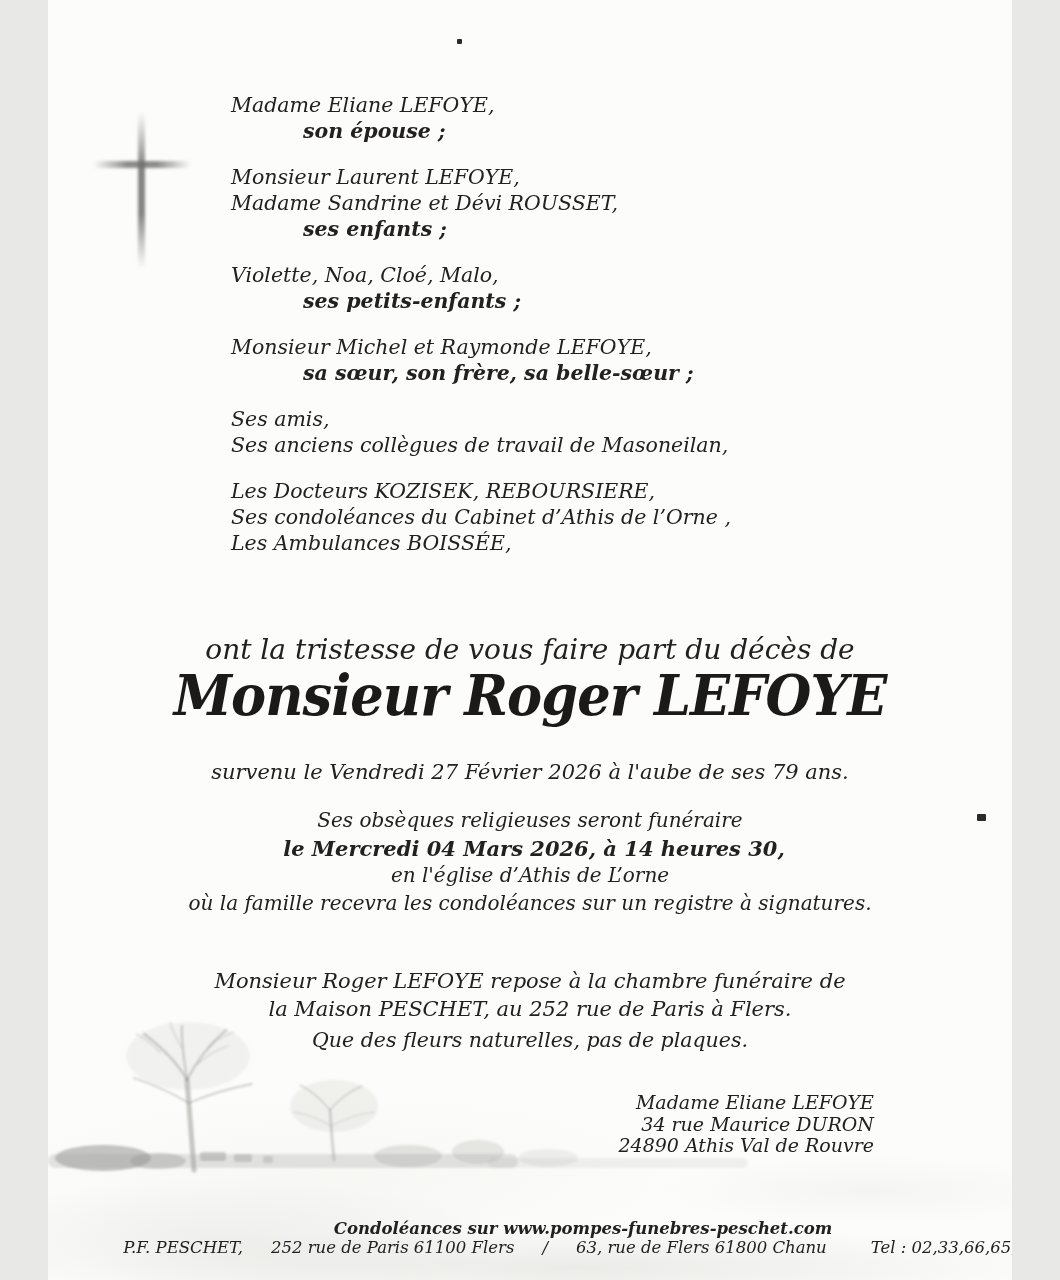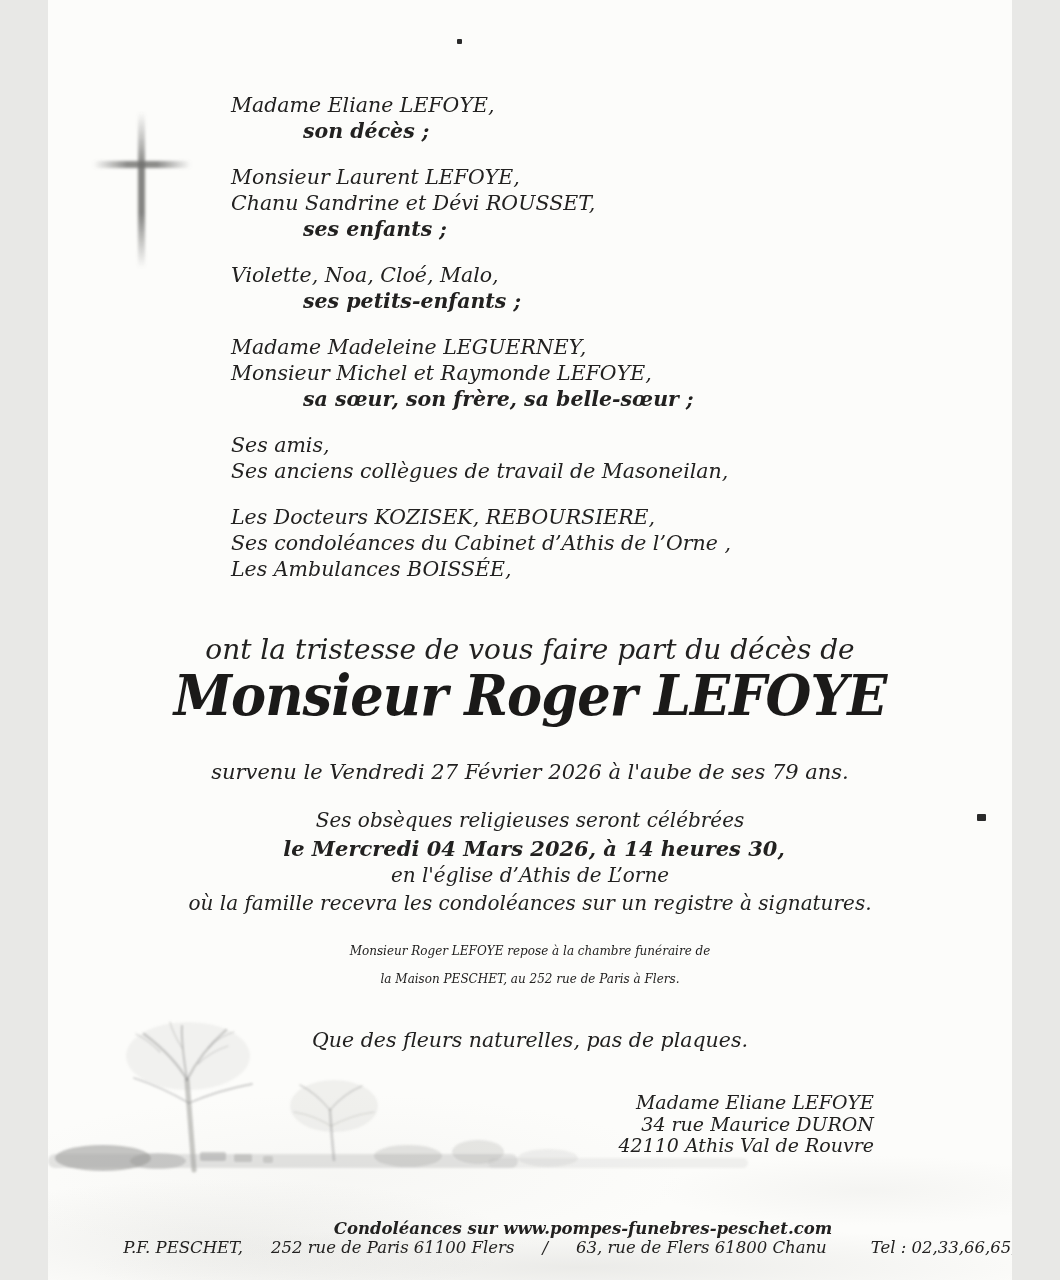--- a/index.html
+++ b/index.html
@@ -30,21 +30,21 @@
   .intro{position:absolute;top:633px;width:100%;font-size:28px;}
   .deceased{
     position:absolute;top:662px;width:100%;
     font-size:56px;font-weight:bold;letter-spacing:-1px;white-space:nowrap;
     transform:scaleX(.94);transform-origin:50% 50%;
     color:#1b1a19;
   }
   .survenu{position:absolute;top:760px;width:100%;font-size:21px;}
   .obseques{position:absolute;top:807px;width:100%;font-size:20px;line-height:27.5px;}
   .obseques .bold-line{font-weight:bold;font-size:21px;padding-left:8px;}
-  .repose{position:absolute;top:938px;width:100%;font-size:12px;line-height:27.5px;}
+  .repose{position:absolute;top:968px;width:100%;font-size:21px;line-height:27.5px;}
   .fleurs{position:absolute;top:1028px;width:100%;font-size:20.5px;}
   
   .contact{position:absolute;right:138px;top:1092px;text-align:right;font-size:19px;line-height:21.5px;white-space:nowrap;}
   
   .footer{position:absolute;left:0;top:1219px;width:1030px;text-align:center;font-size:16.5px;line-height:19px;padding-left:20px;}
   .footer-line1{font-weight:bold;}
   .footer-line2{display:flex;justify-content:center;gap:28px;white-space:nowrap;}
   .footer-line2 .tel{margin-left:16px;}
   
   .landscape{position:absolute;left:0;top:1008px;width:760px;height:195px;}
@@ -81,69 +81,68 @@
       <g filter="url(#blur1)">
         <rect x="47" y="2" width="7" height="156" fill="url(#gv)"></rect>
         <rect x="2" y="51" width="98" height="7" fill="url(#gh)"></rect>
       </g>
     </svg>
   </div>
 
   <div class="family">
     <div class="fam-block">
       <div class="fam-line">Madame Eliane LEFOYE,</div>
-      <div class="fam-relation">son décès ;</div>
+      <div class="fam-relation">son épouse ;</div>
     </div>
     <div class="fam-block">
       <div class="fam-line">Monsieur Laurent LEFOYE,</div>
-      <div class="fam-line">Chanu Sandrine et Dévi ROUSSET,</div>
+      <div class="fam-line">Madame Sandrine et Dévi ROUSSET,</div>
       <div class="fam-relation">ses enfants ;</div>
     </div>
     <div class="fam-block">
       <div class="fam-line">Violette, Noa, Cloé, Malo,</div>
       <div class="fam-relation">ses petits-enfants ;</div>
     </div>
     <div class="fam-block">
-      <div class="fam-line">Madame Madeleine LEGUERNEY,</div>
       <div class="fam-line">Monsieur Michel et Raymonde LEFOYE,</div>
       <div class="fam-relation">sa sœur, son frère, sa belle-sœur ;</div>
     </div>
     <div class="fam-block">
       <div class="fam-line">Ses amis,</div>
       <div class="fam-line">Ses anciens collègues de travail de Masoneilan,</div>
     </div>
     <div class="fam-block">
       <div class="fam-line">Les Docteurs KOZISEK, REBOURSIERE,</div>
       <div class="fam-line">Ses condoléances du Cabinet d’Athis de l’Orne ,</div>
       <div class="fam-line">Les Ambulances BOISSÉE,</div>
     </div>
   </div>
 
   <div class="centercol intro">ont la tristesse de vous faire part du décès de</div>
   <div class="centercol deceased">Monsieur Roger LEFOYE</div>
   <div class="centercol survenu">survenu le Vendredi 27 Février 2026 à l'aube de ses 79 ans.</div>
 
   <div class="centercol obseques">
-    <div>Ses obsèques religieuses seront célébrées</div>
+    <div>Ses obsèques religieuses seront funéraire</div>
     <div class="bold-line">le Mercredi 04 Mars 2026, à 14 heures 30,</div>
     <div>en l'église d’Athis de L’orne</div>
     <div>où la famille recevra les condoléances sur un registre à signatures.</div>
   </div>
 
   <div class="centercol repose">
     <div>Monsieur Roger LEFOYE repose à la chambre funéraire de</div>
     <div>la Maison PESCHET, au 252 rue de Paris à Flers.</div>
   </div>
 
   <div class="centercol fleurs">Que des fleurs naturelles, pas de plaques.</div>
 
   <div class="contact">
     <div>Madame Eliane LEFOYE</div>
     <div>34 rue Maurice DURON</div>
-    <div>42110 Athis Val de Rouvre</div>
+    <div>24890 Athis Val de Rouvre</div>
   </div>
 
   <div class="landscape">
     <svg width="760" height="195" viewBox="0 0 760 195">
       <defs>
           <filter id="blur2">
             <feGaussianBlur stdDeviation="0.9"></feGaussianBlur>
           </filter>
         </defs>
       <g filter="url(#blur2)" stroke="#9a9a98" fill="none" stroke-linecap="round">

